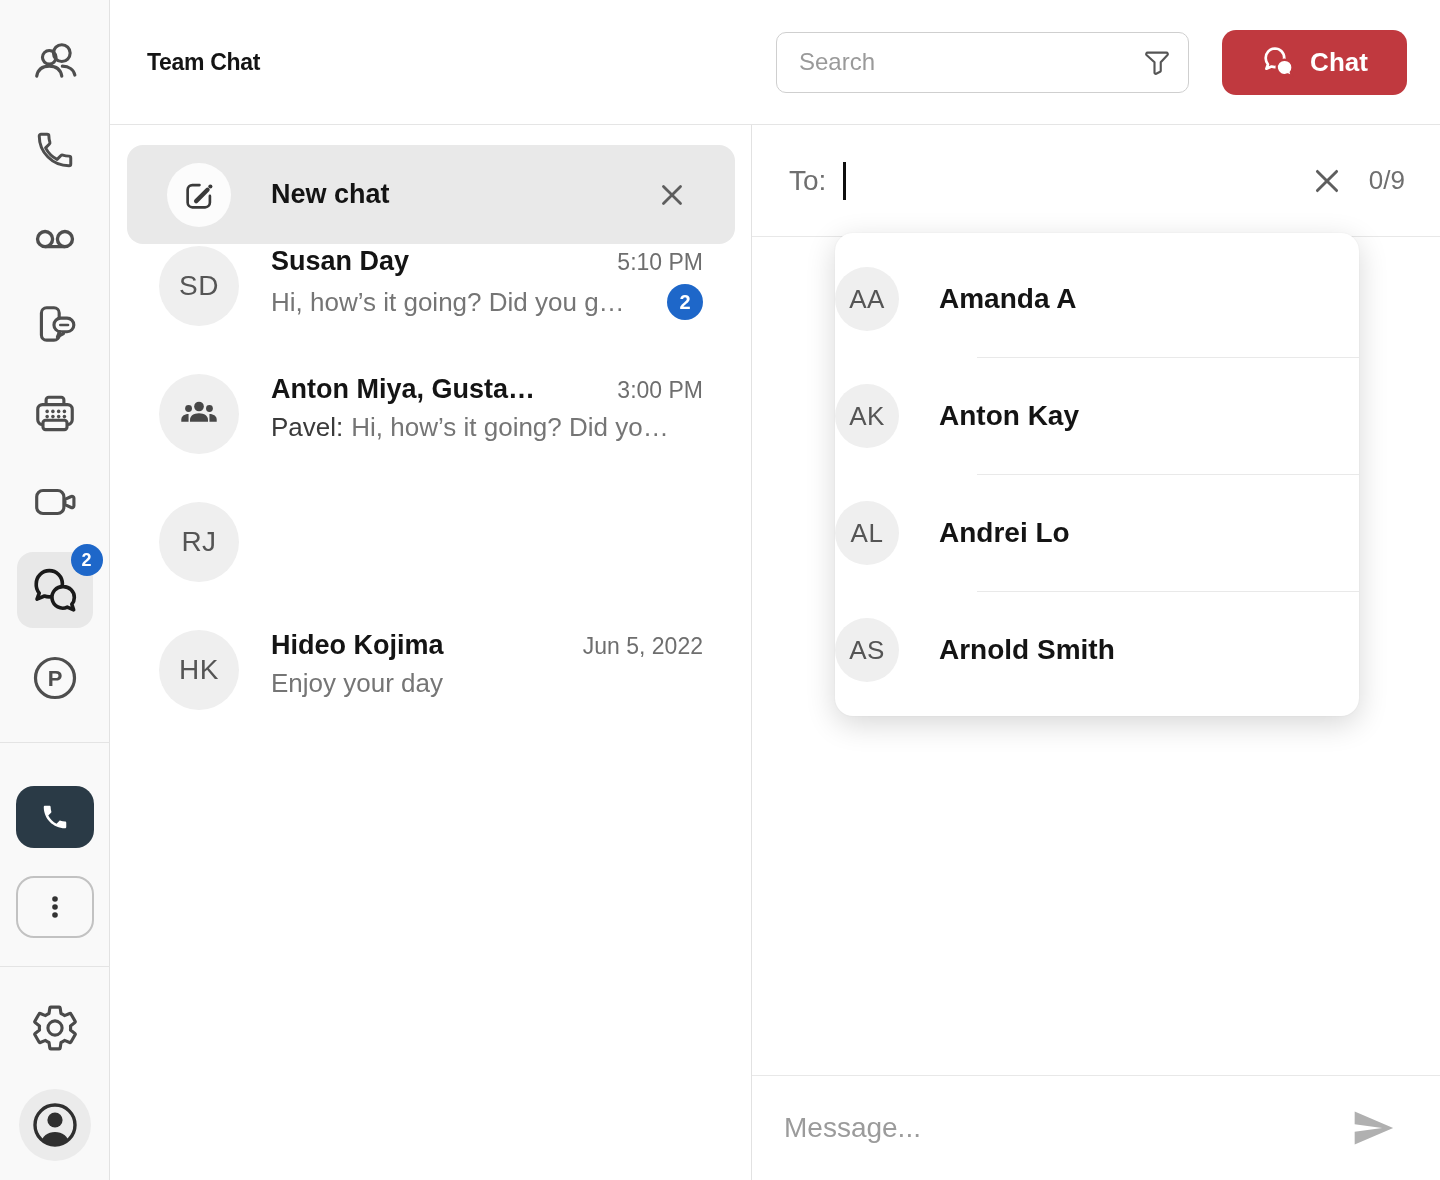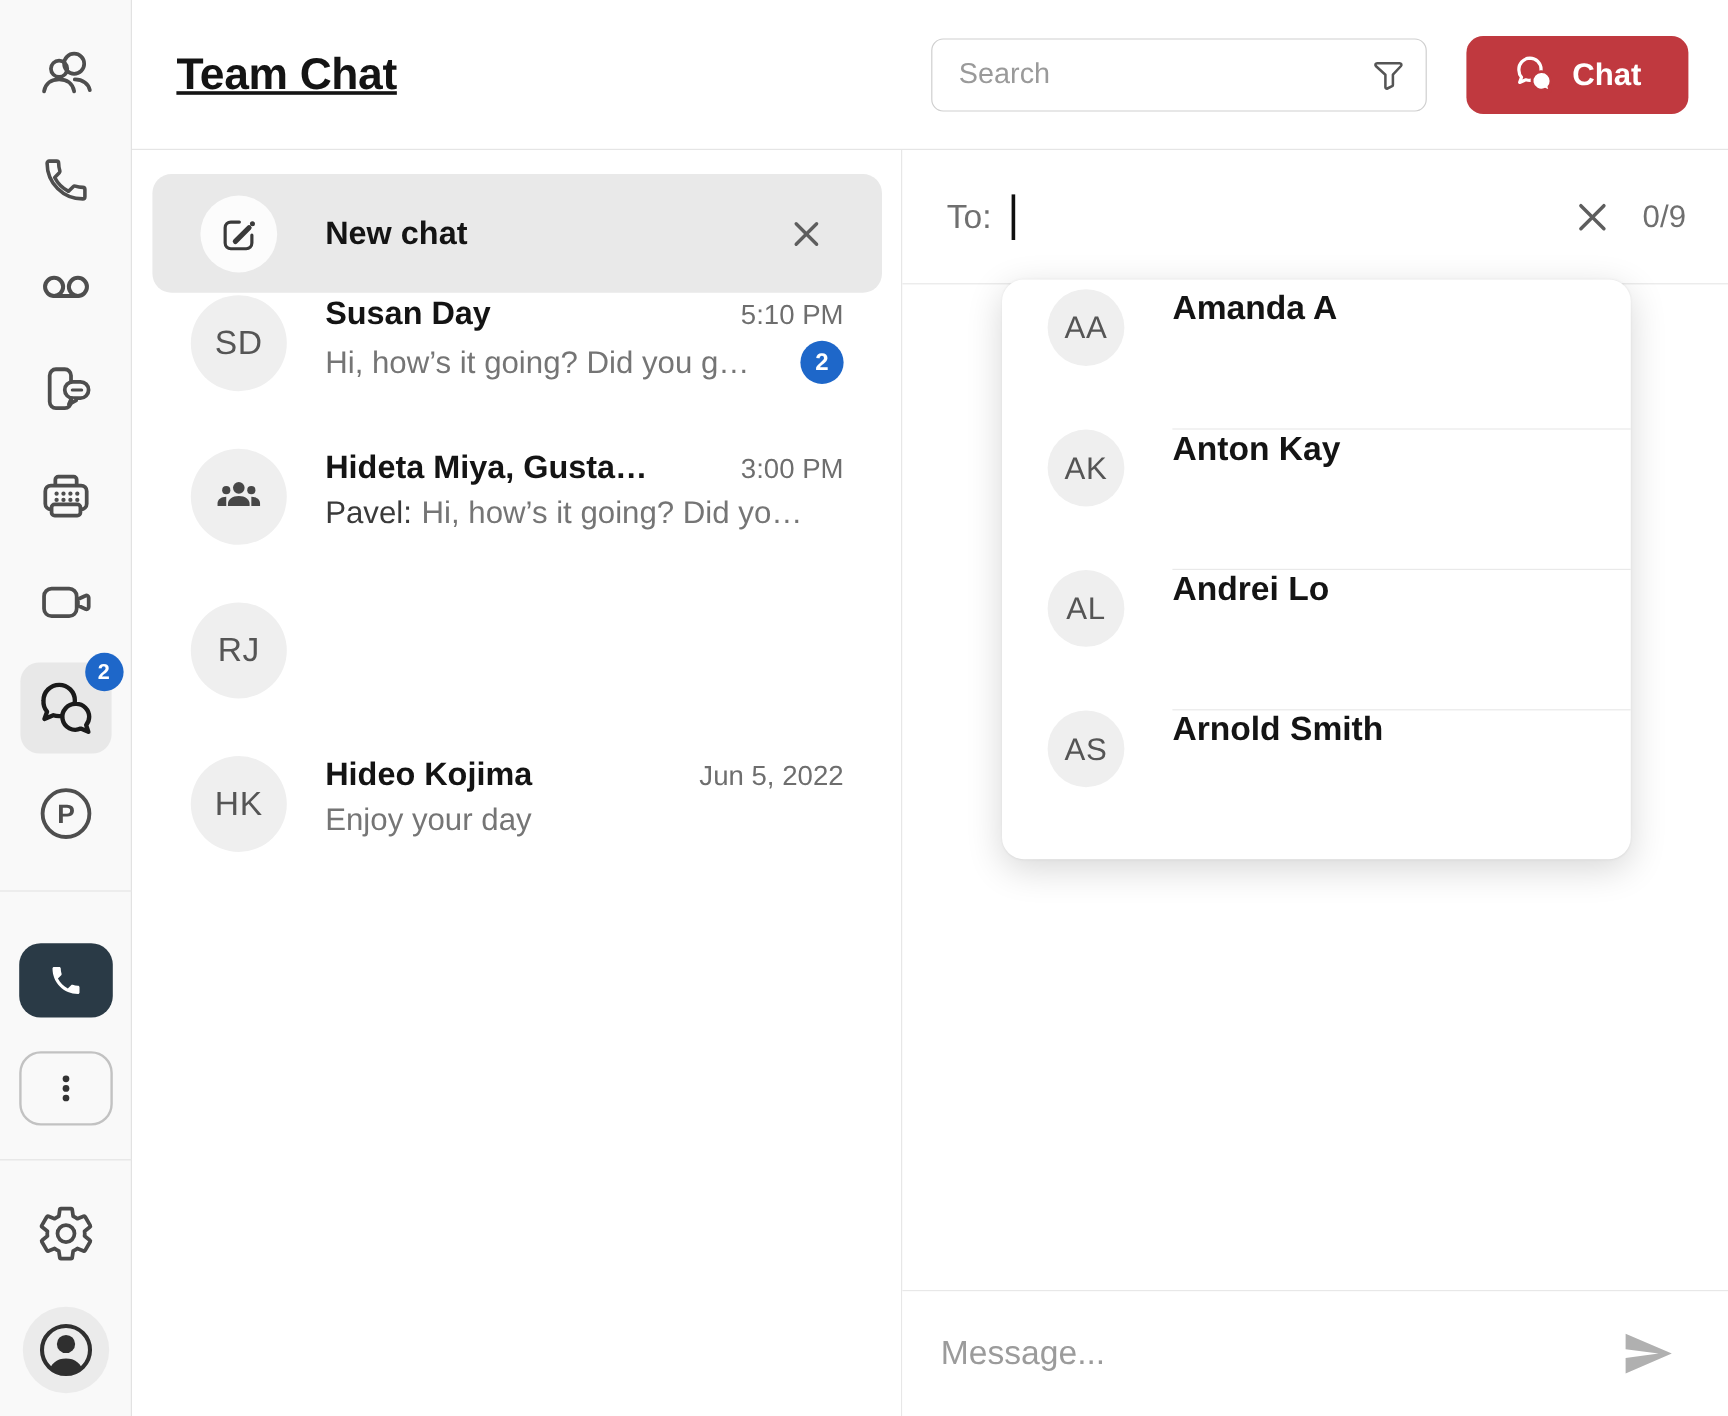--- a/index.html
+++ b/index.html
@@ -27,21 +27,21 @@
               cursor:pointer; flex:0 0 auto; }
   .gear-btn { margin-top:34px; width:54px; height:54px; display:flex; align-items:center;
               justify-content:center; cursor:pointer; flex:0 0 auto; }
   .profile-btn { margin-top:34px; width:72px; height:72px; border-radius:50%; background:#EBEBEB;
                  display:flex; align-items:center; justify-content:center; cursor:pointer; flex:0 0 auto; }
 
   
   .main { flex:1; display:flex; flex-direction:column; min-width:0; }
   .topbar { height:125px; flex:0 0 125px; display:flex; align-items:center; padding-left:37px;
             border-bottom:1px solid #E5E5E5; background:#fff; }
-  .page-title { font-size:37px; font-weight:700; letter-spacing:-0.3px; color:#141414;text-decoration:underline; }
+  .page-title { font-size:23px; font-weight:700; letter-spacing:-0.3px; color:#141414; }
   .search-box { margin-left:auto; width:413px; height:61px; border:1.5px solid #CFCFCF;
                 border-radius:10px; display:flex; align-items:center; padding:0 16px 0 22px; background:#fff; }
   .search-box input { flex:1; border:none; outline:none; background:transparent; font-size:24px;
                       color:#333; font-family:"Liberation Sans", sans-serif; min-width:0; }
   .search-box input::placeholder { color:#9A9A9A; }
   .chat-cta { margin-left:33px; margin-right:33px; width:185px; height:65px; border-radius:14px;
               background:#C0393F; color:#fff; border:none; display:flex; align-items:center;
               justify-content:center; gap:13px; font-size:26px; font-weight:700;
               font-family:"Liberation Sans", sans-serif; cursor:pointer; }
 
@@ -81,21 +81,21 @@
   .to-label { font-size:28px; color:#6F6F6F; }
   .caret { width:3px; height:38px; background:#0F0F0F; margin-left:17px; }
   .to-input { flex:1; border:none; outline:none; font-size:28px; background:transparent;
               font-family:"Liberation Sans", sans-serif; margin-left:6px; min-width:0; }
   .to-close { display:flex; cursor:pointer; }
   .to-counter { font-size:26px; color:#6F6F6F; margin-left:24px; }
 
   .dropdown { position:absolute; left:83px; top:108px; width:524px; background:#fff;
               border-radius:18px; box-shadow:0 8px 30px rgba(0,0,0,0.16), 0 0 2px rgba(0,0,0,0.06);
               padding:8px 0; z-index:5; }
-  .sug-item { height:116px; display:flex; align-items:flex-start; padding-left:38px; cursor:pointer; }
+  .sug-item { height:116px; display:flex; align-items:center; cursor:pointer; }
   .sug-avatar { width:64px; height:64px; border-radius:50%; background:#EFEFEF; flex:0 0 auto;
                 display:flex; align-items:center; justify-content:center;
                 font-size:26px; font-weight:500; color:#555; letter-spacing:0.5px; }
   .sug-name { margin-left:40px; font-size:28px; font-weight:700; color:#141414; }
   .sug-divider { height:1px; background:#E9E9E9; margin-left:142px; }
 
   .message-bar { position:absolute; left:0; right:0; bottom:0; height:105px;
                  border-top:1px solid #E8E8E8; background:#fff; display:flex; align-items:center;
                  padding:0 45px 0 32px; }
   .message-bar input { flex:1; border:none; outline:none; font-size:28px; color:#333;
@@ -285,21 +285,21 @@
               <circle cx="10.5" cy="15" r="3.1"></circle>
               <path d="M10.5 20c-4 0-6.6 2.1-6.6 5.1V27h6.6z"></path>
               <circle cx="29.5" cy="15" r="3.1"></circle>
               <path d="M29.5 20c4 0 6.6 2.1 6.6 5.1V27h-6.6z"></path>
               <circle cx="20" cy="13.2" r="4.4"></circle>
               <path d="M20 19.4c4.9 0 8.2 2.5 8.2 6.1V27H11.8v-1.5c0-3.6 3.3-6.1 8.2-6.1z"></path>
             </svg>
           </div>
           <div class="row-main">
             <div class="row-top">
-              <span class="row-name">Hideta Miya, Gusta…</span>
+              <span class="row-name">Anton Miya, Gusta…</span>
               <span class="row-time">3:00 PM</span>
             </div>
             <div class="row-bottom">
               <span class="row-preview"><span class="sender">Pavel:</span><span>Hi, how’s it going? Did yo…</span></span>
             </div>
           </div>
         </div>
 
         <div class="row">
           <div class="row-avatar">RJ</div>

